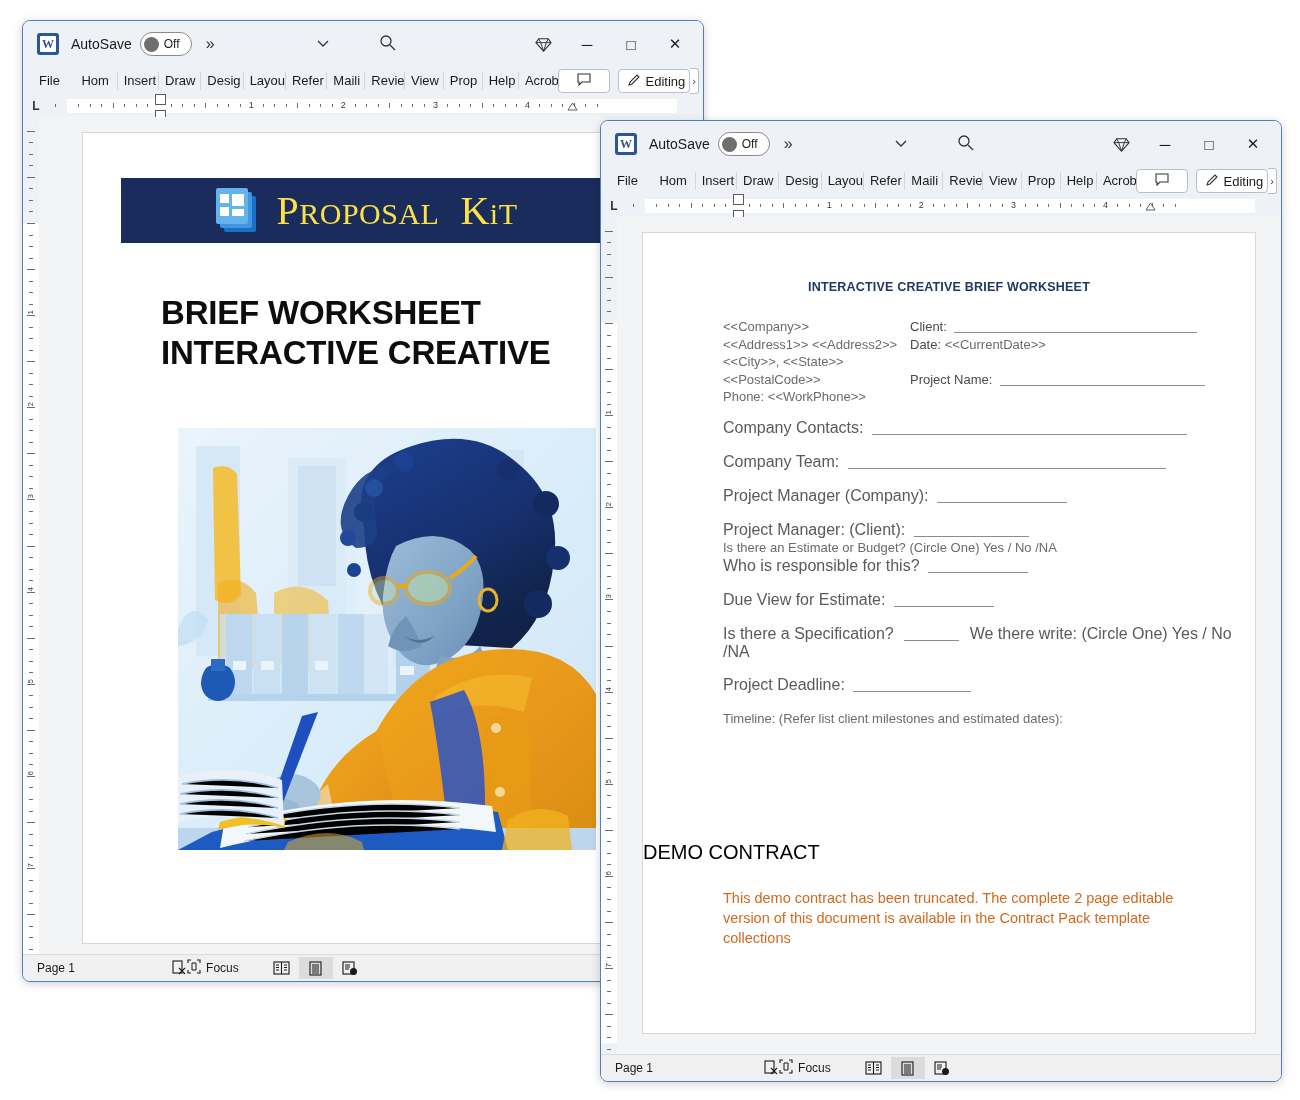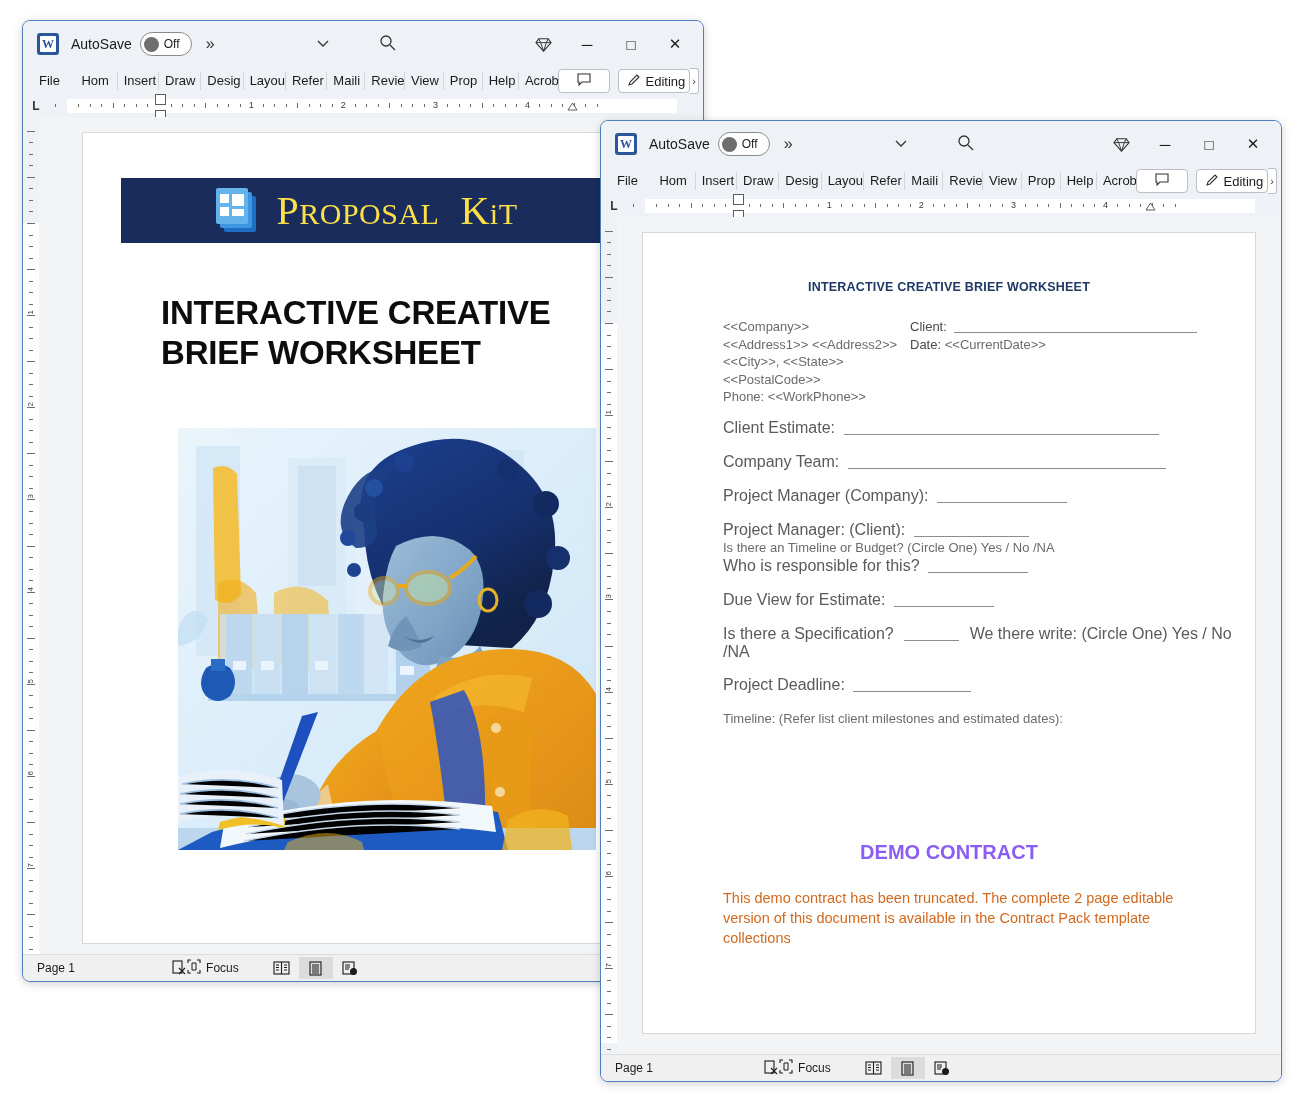--- a/index.html
+++ b/index.html
@@ -89,21 +89,21 @@
   .doc1-title{font-family:"Liberation Sans", sans-serif;font-weight:bold;font-size:33px;color:#0d0d0d;
               line-height:1.22;letter-spacing:-.2px;}
   .illus{position:absolute;overflow:hidden;}
 
   
   .d2{position:absolute;font-family:"Liberation Sans", sans-serif;color:#5a5a5a;}
   .d2-title{font-size:12.5px;font-weight:bold;color:#1f3864;text-align:center;letter-spacing:.2px;}
   .d2 .row{font-size:13px;line-height:17.5px;color:#6b6b6b;}
   .d2 .strong{color:#4a4a4a;}
   .ul{display:inline-block;border-bottom:1px solid #8d8d8d;height:13px;vertical-align:-2px;}
-  .demo-title{color:#8b5cf6;font-size:20px;font-weight:bold;text-align:center;}
+  .demo-title{color:#000000;font-size:20px;font-weight:normal;text-align:left;}
   .demo-body{color:#d2691e;font-size:14.5px;line-height:20px;}
 </style>
 </head>
 <body>
 
 <div class="win" id="win1" style="left:22px;top:20px;width:680px;height:960px;">
 
   <div class="titlebar">
     <div class="wicon">
         <span>W</span>
@@ -331,22 +331,22 @@
             <div class="q" style="left:4px;top:19px;width:9px;height:9px;"></div>
             <div class="q" style="left:16px;top:21px;width:12px;height:7px;"></div>
           </div>
           <div class="pk-word">
             <span>P</span><span class="small">ROPOSAL</span>
             &nbsp;<span>K</span><span class="small">i</span><span class="small">T</span>
           </div>
         </div>
 
         <div class="doc1-title" style="position:absolute;left:78px;top:160px;width:440px;">
+          <div>BRIEF WORKSHEET</div>
           <div>INTERACTIVE CREATIVE</div>
-          <div>BRIEF WORKSHEET</div>
         </div>
 
         <div class="illus" style="left:95px;top:295px;width:418px;height:422px;">
           <svg width="418" height="422" viewBox="0 0 418 422">
             <defs>
               <linearGradient id="bgG" x1="0" y1="0" x2="1" y2="1">
                 <stop offset="0%" stop-color="#eaf4fb"></stop>
                   <stop offset="45%" stop-color="#dceefa"></stop>
                 <stop offset="100%" stop-color="#cfe6f7"></stop>
               </linearGradient>
@@ -746,43 +746,47 @@
           <div style="position:absolute;left:267px;top:85px;width:340px;">
             <div class="row">
               <span class="strong">Client:</span>
               <span class="ul" style="width:243px;margin-left:4px;"></span>
             </div>
             <div class="row">
               <span class="strong">Date:</span>
               <span>&lt;&lt;CurrentDate&gt;&gt;</span>
             </div>
             <div class="row" style="height:18px;">&nbsp;</div>
+            <div class="row">
+              <span class="strong">Project Name:</span>
+              <span class="ul" style="width:205px;margin-left:4px;"></span>
+            </div>
           </div>
 
           <div style="position:absolute;left:80px;top:186px;">
-            <span>Client Estimate:</span>
+            <span>Company Contacts:</span>
             <span class="ul" style="width:315px;margin-left:4px;"></span>
           </div>
 
           <div style="position:absolute;left:80px;top:220px;">
             <span>Company Team:</span>
             <span class="ul" style="width:318px;margin-left:4px;"></span>
           </div>
 
           <div style="position:absolute;left:80px;top:254px;">
             <span>Project Manager (Company):</span>
             <span class="ul" style="width:130px;margin-left:4px;"></span>
           </div>
 
           <div style="position:absolute;left:80px;top:288px;">
             <span>Project Manager: (Client):</span>
             <span class="ul" style="width:115px;margin-left:4px;"></span>
           </div>
 
-          <div class="row" style="position:absolute;left:80px;top:306px;">Is there an Timeline or Budget? (Circle One) Yes / No /NA</div>
+          <div class="row" style="position:absolute;left:80px;top:306px;">Is there an Estimate or Budget? (Circle One) Yes / No /NA</div>
 
           <div style="position:absolute;left:80px;top:324px;">
             <span>Who is responsible for this?</span>
             <span class="ul" style="width:100px;margin-left:4px;"></span>
           </div>
 
           <div style="position:absolute;left:80px;top:358px;">
             <span>Due View for Estimate:</span>
             <span class="ul" style="width:100px;margin-left:4px;"></span>
           </div>

